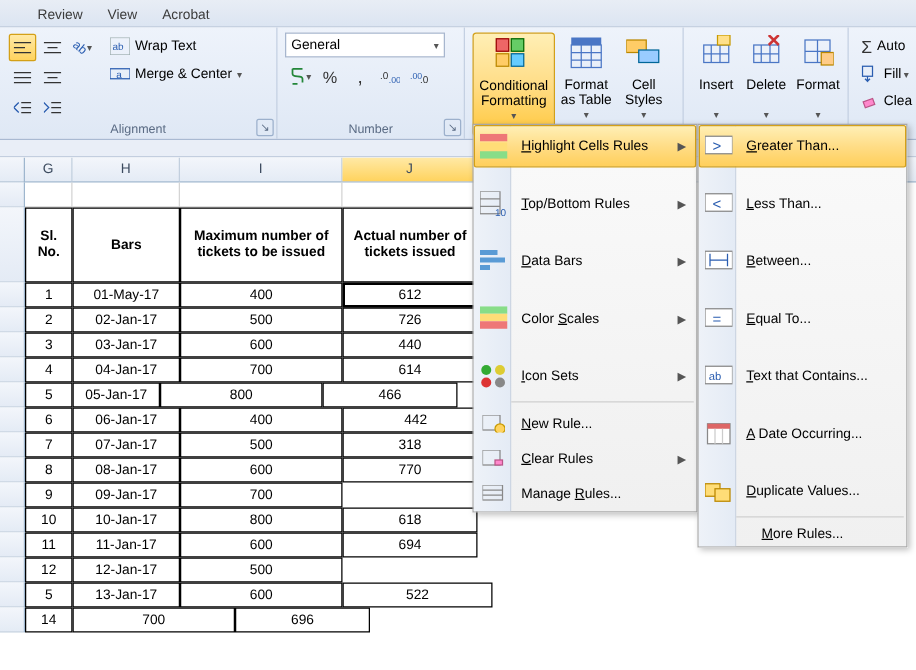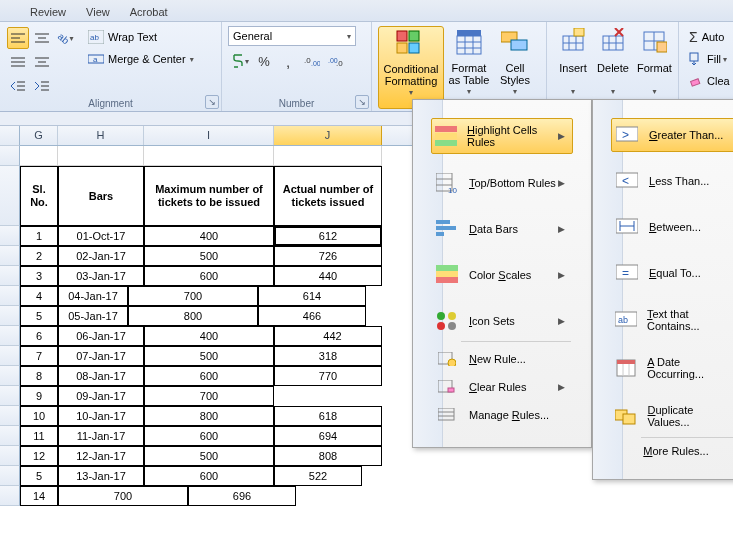--- a/index.html
+++ b/index.html
@@ -127,24 +127,23 @@
   .cell.b { border: 1px solid #000 !important; }
   .cell.header-cell { font-weight: bold; text-align: center; justify-content: center; white-space: normal; line-height: 13px; }
   .cell.center { justify-content: center; }
   .cell.selected { outline: 2px solid #000; outline-offset: -2px; background:#fff; }
   
   .menu {
     position: absolute;
     background: linear-gradient(#fafafa,#f0f0f0);
     border: 1px solid #a7a7a7;
     box-shadow: 2px 2px 5px rgba(0,0,0,0.25);
-    padding: 18px;
+    padding: 0;
     font-size: 11px;
     z-index: 100;
-    margin-left: 34px;
   }
   .menu-item {
     display: flex; align-items: center;
     padding: 6px 8px 6px 4px;
     min-height: 30px;
     border-radius: 2px;
     position: relative;
   }
   .menu-item.hover { background: linear-gradient(#ffefb5,#ffdd87,#ffcf5b); border: 1px solid #d4a017; padding: 5px 7px 5px 3px; }
   .menu-item .menu-icon {
@@ -424,42 +423,42 @@
       <div class="row tall">
         <div class="row-header" style="height: 60px;"></div>
         <div class="cell header-cell b" style="width: 38px; height: 60px;">Sl. No.</div>
         <div class="cell header-cell b" style="width: 86px; height: 60px;">Bars</div>
         <div class="cell header-cell b" style="width: 130px; height: 60px;">Maximum number of tickets  to be issued</div>
         <div class="cell header-cell b" style="width: 108px; height: 60px;">Actual number of tickets issued</div>
       </div>
       <div class="row">
         <div class="row-header"></div>
         <div class="cell center b" style="width: 38px;">1</div>
-        <div class="cell center b" style="width: 86px;">01-Oct-17</div>
+        <div class="cell center b" style="width: 86px;">01-May-17</div>
         <div class="cell center b" style="width: 130px;">400</div>
         <div class="cell center b selected" style="width: 108px;">612</div>
       </div>
       <div class="row">
         <div class="row-header"></div>
         <div class="cell center b" style="width: 38px;">2</div>
         <div class="cell center b" style="width: 86px;">02-Jan-17</div>
         <div class="cell center b" style="width: 130px;">500</div>
         <div class="cell center b" style="width: 108px;">726</div>
       </div>
       <div class="row">
         <div class="row-header"></div>
         <div class="cell center b" style="width: 38px;">3</div>
         <div class="cell center b" style="width: 86px;">03-Jan-17</div>
         <div class="cell center b" style="width: 130px;">600</div>
         <div class="cell center b" style="width: 108px;">440</div>
       </div>
       <div class="row">
         <div class="row-header"></div>
         <div class="cell center b" style="width: 38px;">4</div>
-        <div class="cell center b" style="width: 70px;">04-Jan-17</div>
+        <div class="cell center b" style="width: 86px;">04-Jan-17</div>
         <div class="cell center b" style="width: 130px;">700</div>
         <div class="cell center b" style="width: 108px;">614</div>
       </div>
       <div class="row">
         <div class="row-header"></div>
         <div class="cell center b" style="width: 38px;">5</div>
         <div class="cell center b" style="width: 70px;">05-Jan-17</div>
         <div class="cell center b" style="width: 130px;">800</div>
         <div class="cell center b" style="width: 108px;">466</div>
       </div>
@@ -502,28 +501,27 @@
         <div class="cell center b" style="width: 38px;">11</div>
         <div class="cell center b" style="width: 86px;">11-Jan-17</div>
         <div class="cell center b" style="width: 130px;">600</div>
         <div class="cell center b" style="width: 108px;">694</div>
       </div>
       <div class="row">
         <div class="row-header"></div>
         <div class="cell center b" style="width: 38px;">12</div>
         <div class="cell center b" style="width: 86px;">12-Jan-17</div>
         <div class="cell center b" style="width: 130px;">500</div>
-        <div class="cell center b" style="width: 108px;">808</div>
       </div>
       <div class="row">
         <div class="row-header"></div>
         <div class="cell center b" style="width: 38px;">5</div>
         <div class="cell center b" style="width: 86px;">13-Jan-17</div>
         <div class="cell center b" style="width: 130px;">600</div>
-        <div class="cell center b" style="width: 88px;">522</div>
+        <div class="cell center b" style="width: 120px;">522</div>
       </div>
       <div class="row">
         <div class="row-header"></div>
         <div class="cell center b" style="width: 38px;">14</div>
         <div class="cell center b" style="width: 130px;">700</div>
         <div class="cell center b" style="width: 108px;">696</div>
       </div>
     </div>
 </div>
 

